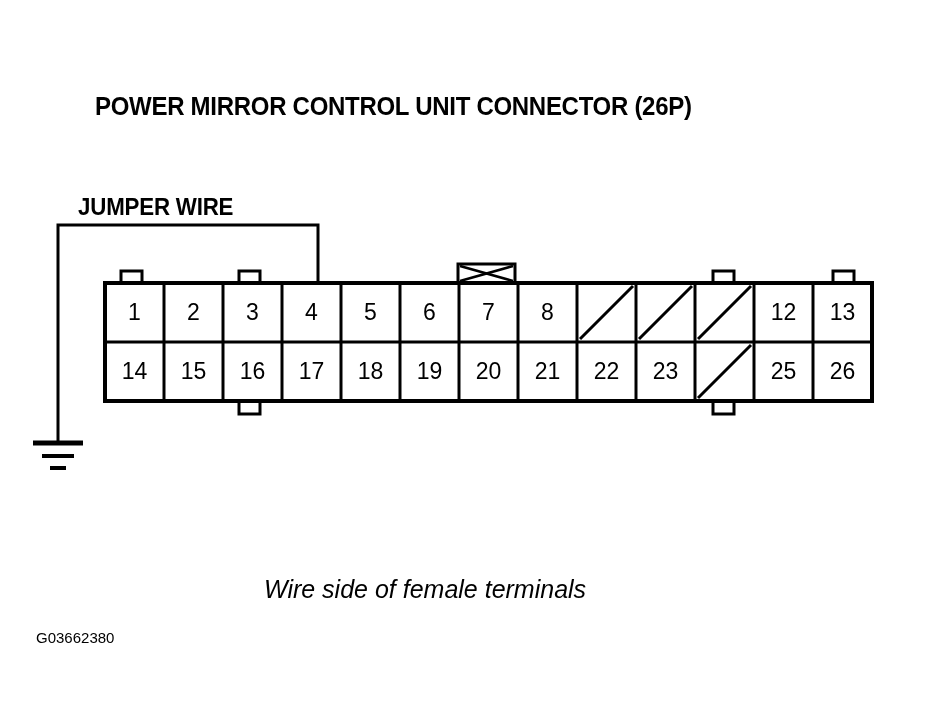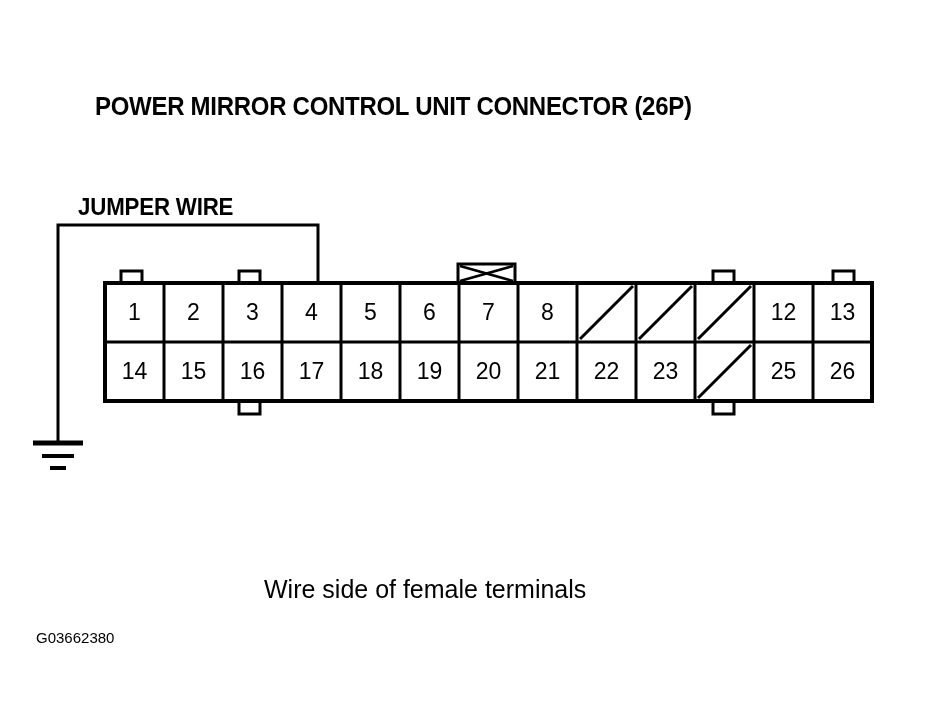--- a/index.html
+++ b/index.html
@@ -46,20 +46,21 @@
     transform-origin: left top;
   }
   .caption {
     position: absolute;
     left: 264px;
     top: 559px;
     font-size: 25px;
     font-weight: normal;
     color: #000;
     white-space: nowrap;
+    font-style: italic;
   }
   .idcode {
     position: absolute;
     left: 36px;
     top: 613px;
     font-size: 15px;
     font-weight: normal;
     color: #000;
     white-space: nowrap;
   }

